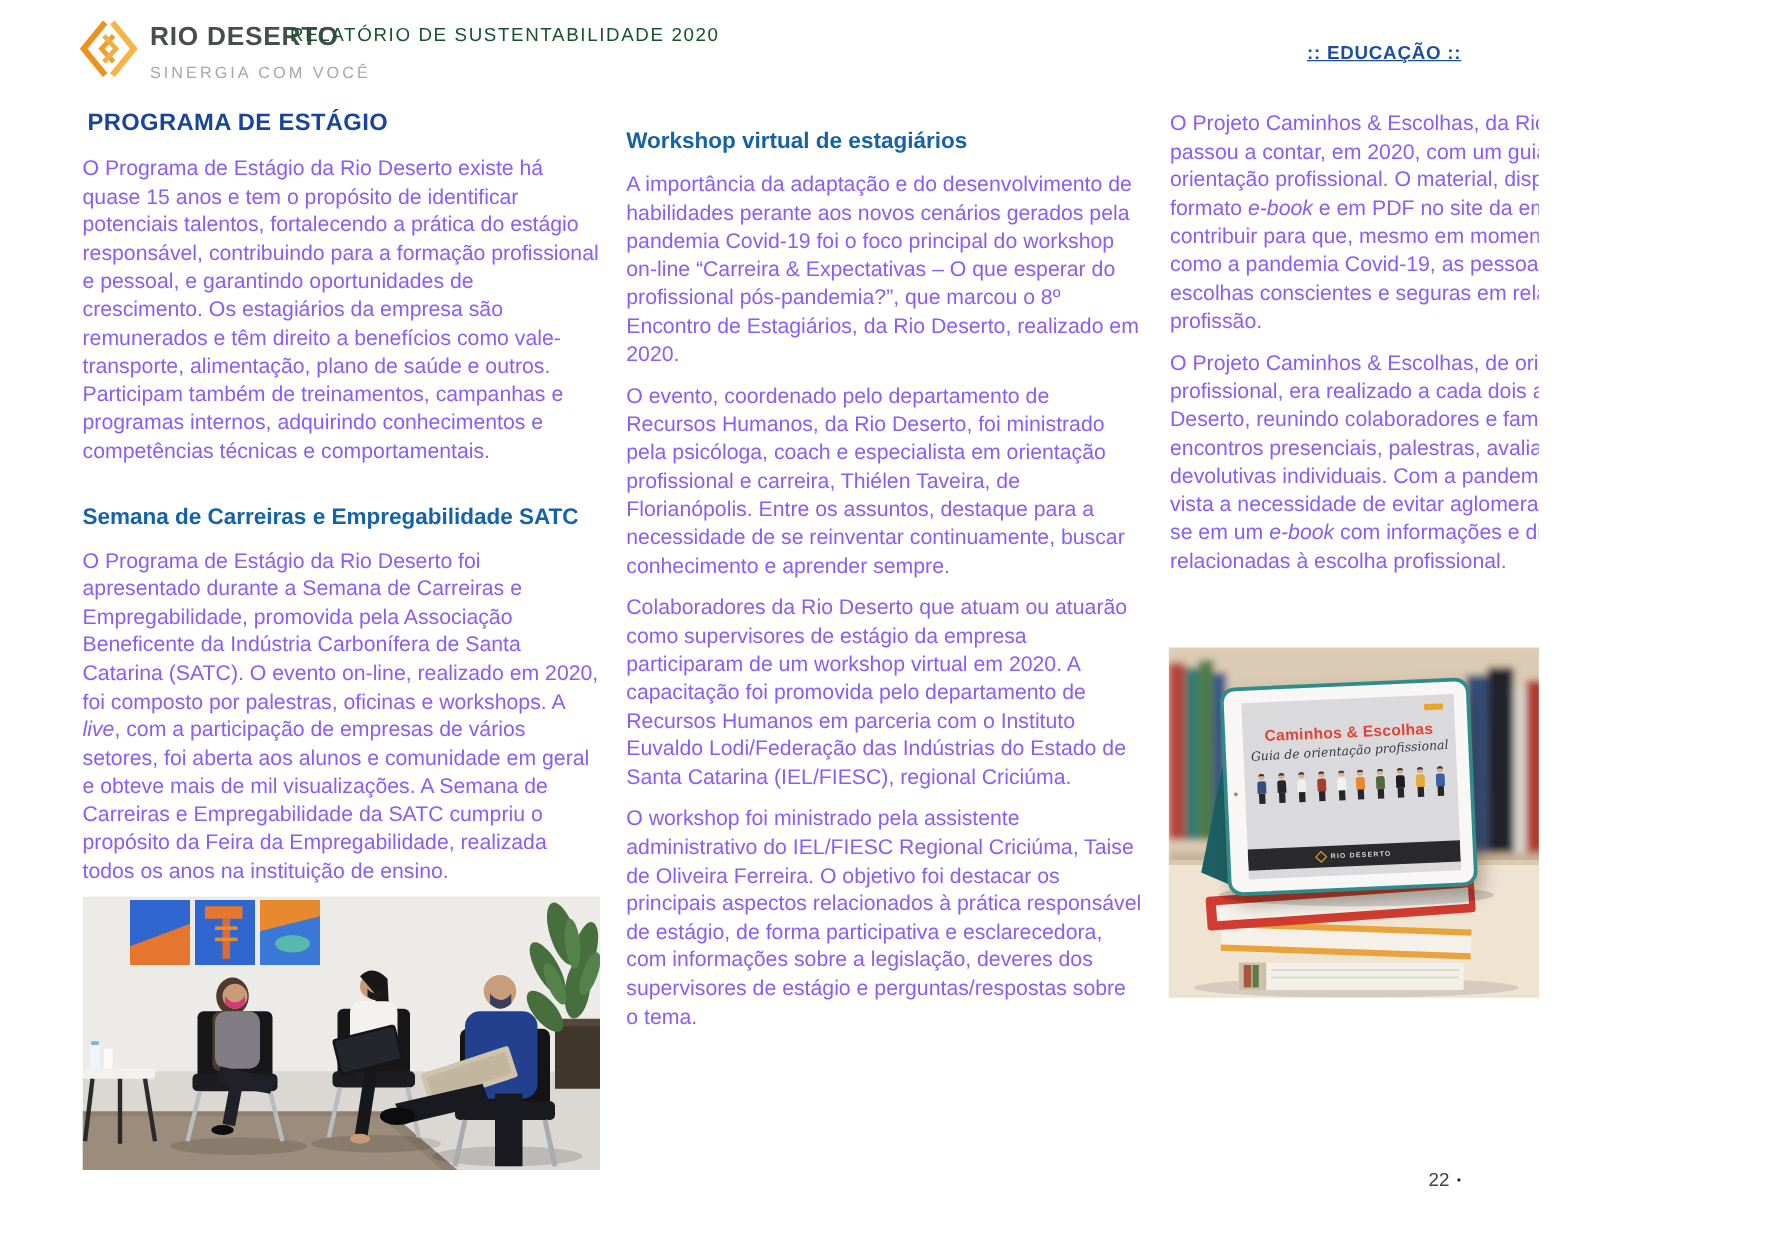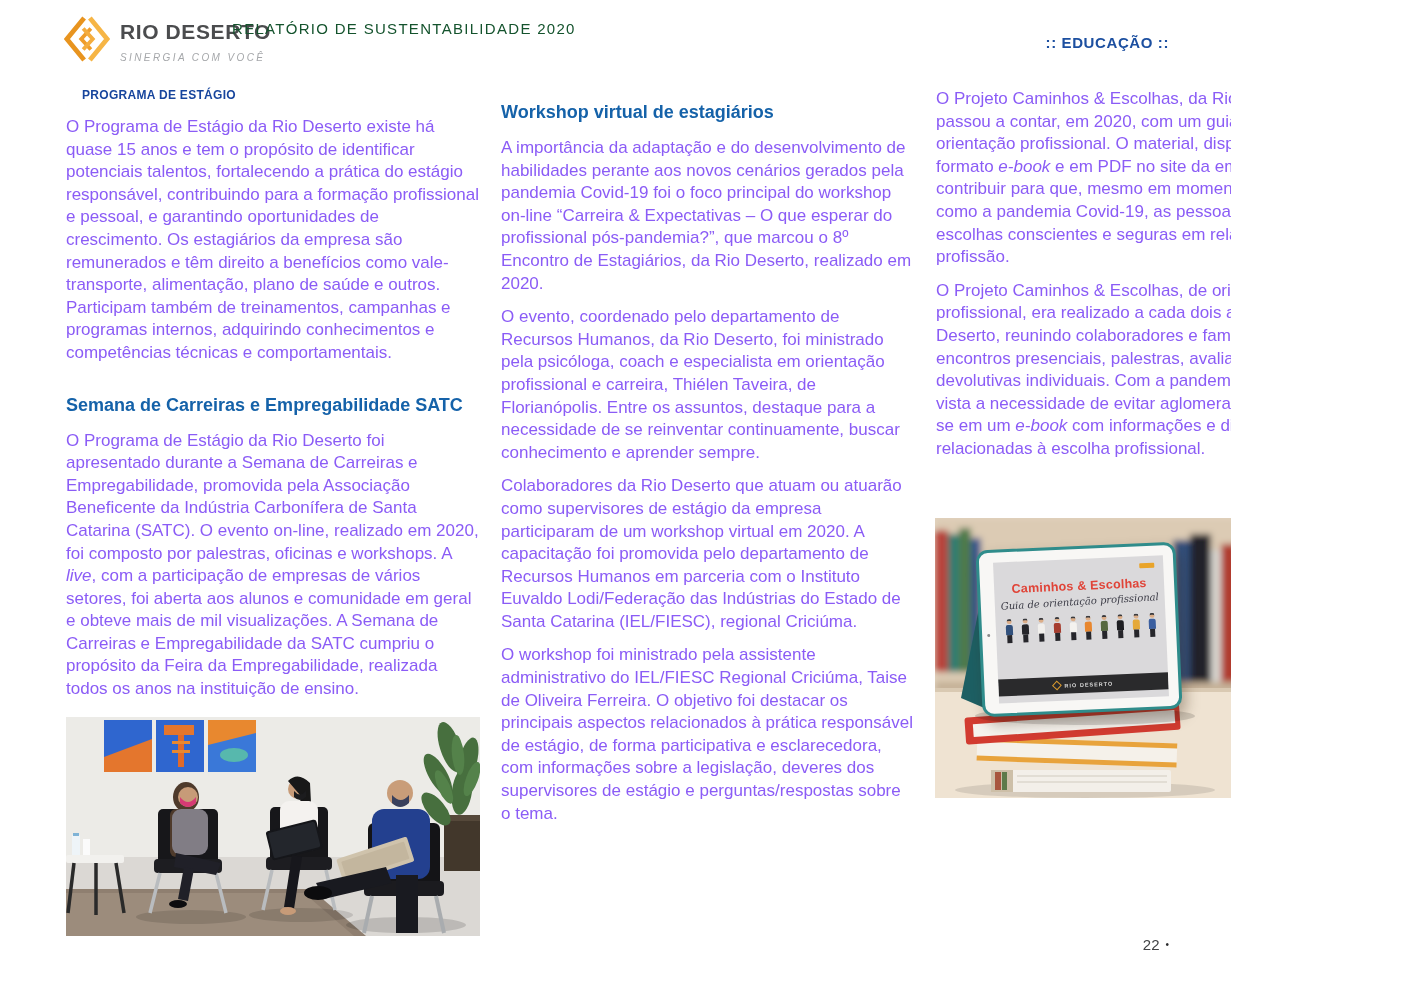--- a/index.html
+++ b/index.html
@@ -6,28 +6,28 @@
   * { margin:0; padding:0; box-sizing:border-box; }
   html,body { background:#ffffff; }
   .page {
     position:relative; width:1231px; height:1000px; background:#ffffff;
     font-family:"Liberation Sans", sans-serif; overflow:hidden;
   }
 
   
   .logo-block { position:absolute; left:64px; top:14px; display:flex; align-items:center; gap:10px; }
   .logo-text .brand { font-size:21px; font-weight:700; color:#4b4c4e; letter-spacing:.6px; }
-  .logo-text .tagline { font-size:10px; color:#a5a7aa; letter-spacing:2.4px; margin-top:8px;font-style:italic; }
+  .logo-text .tagline { font-size:13px; color:#a5a7aa; letter-spacing:2.4px; margin-top:8px; }
   .report-title { position:absolute; left:232px; top:20px; font-size:15px; color:#14532d; letter-spacing:1.3px; }
-  .section-tag { position:absolute; right:62px; top:34px; font-size:15px; font-weight:700; color:#1c4fa0; letter-spacing:.6px; }
+  .section-tag { position:absolute; right:62px; top:34px; font-size:15px; font-weight:700; color:#1c4fa0; letter-spacing:.6px;text-decoration:underline; }
 
   
   .col { position:absolute; top:88px; width:413px; }
   .col-1 { left:66px; } .col-2 { left:501px; } .col-3 { left:936px; }
-  h2.caps-head { font-size:12px; font-weight:700; color:#17459d; letter-spacing:.3px; margin:0 16px 14px; }
+  h2.caps-head { font-size:19px; font-weight:700; color:#17459d; letter-spacing:.3px; margin:0 4px 14px; }
   h3.sub-head  { font-size:18px; font-weight:700; color:#1562a9; margin:30px 0 14px; white-space:nowrap; }
   h3.sub-head.first { margin-top:14px; }
   .col p { font-size:17px; line-height:22.6px; color:#8b5cf6; margin:0 0 11px; }
   .col p em { font-style:italic;margin-top:44px; }
 
   
   .photo { position:absolute; overflow:hidden; }
   .photo-1 { left:66px; top:717px; width:414px; height:219px; }
   .photo-2 { left:935px; top:518px; width:415px; height:280px; background:#e6d9c8; }
   .photo svg { display:block; }

